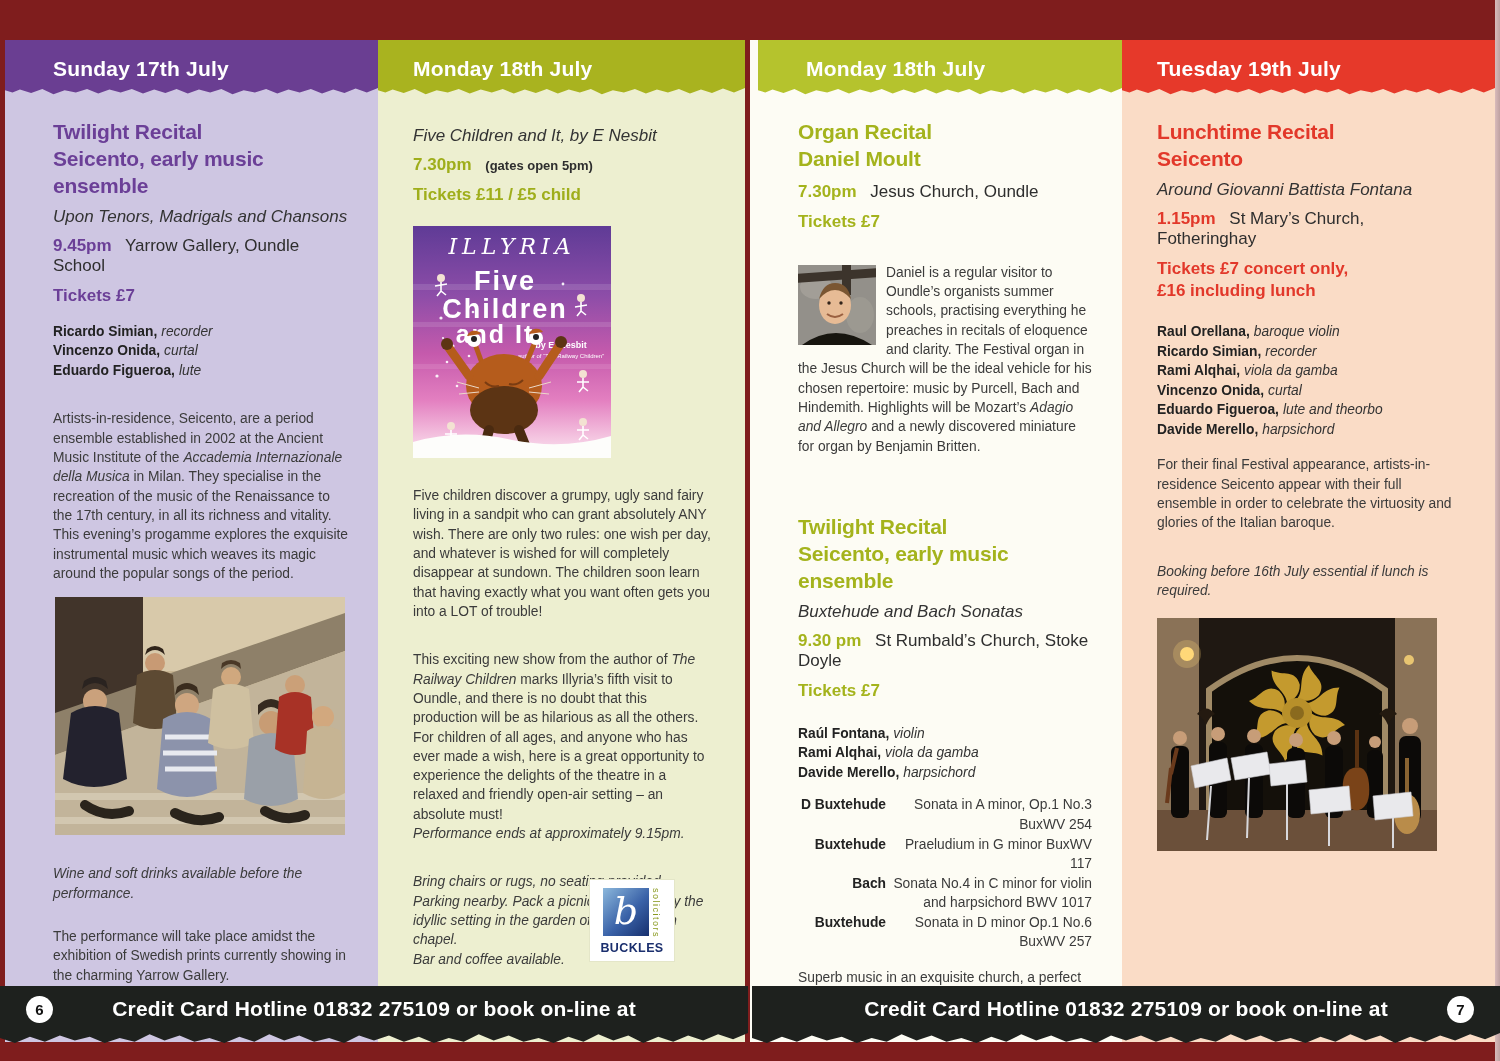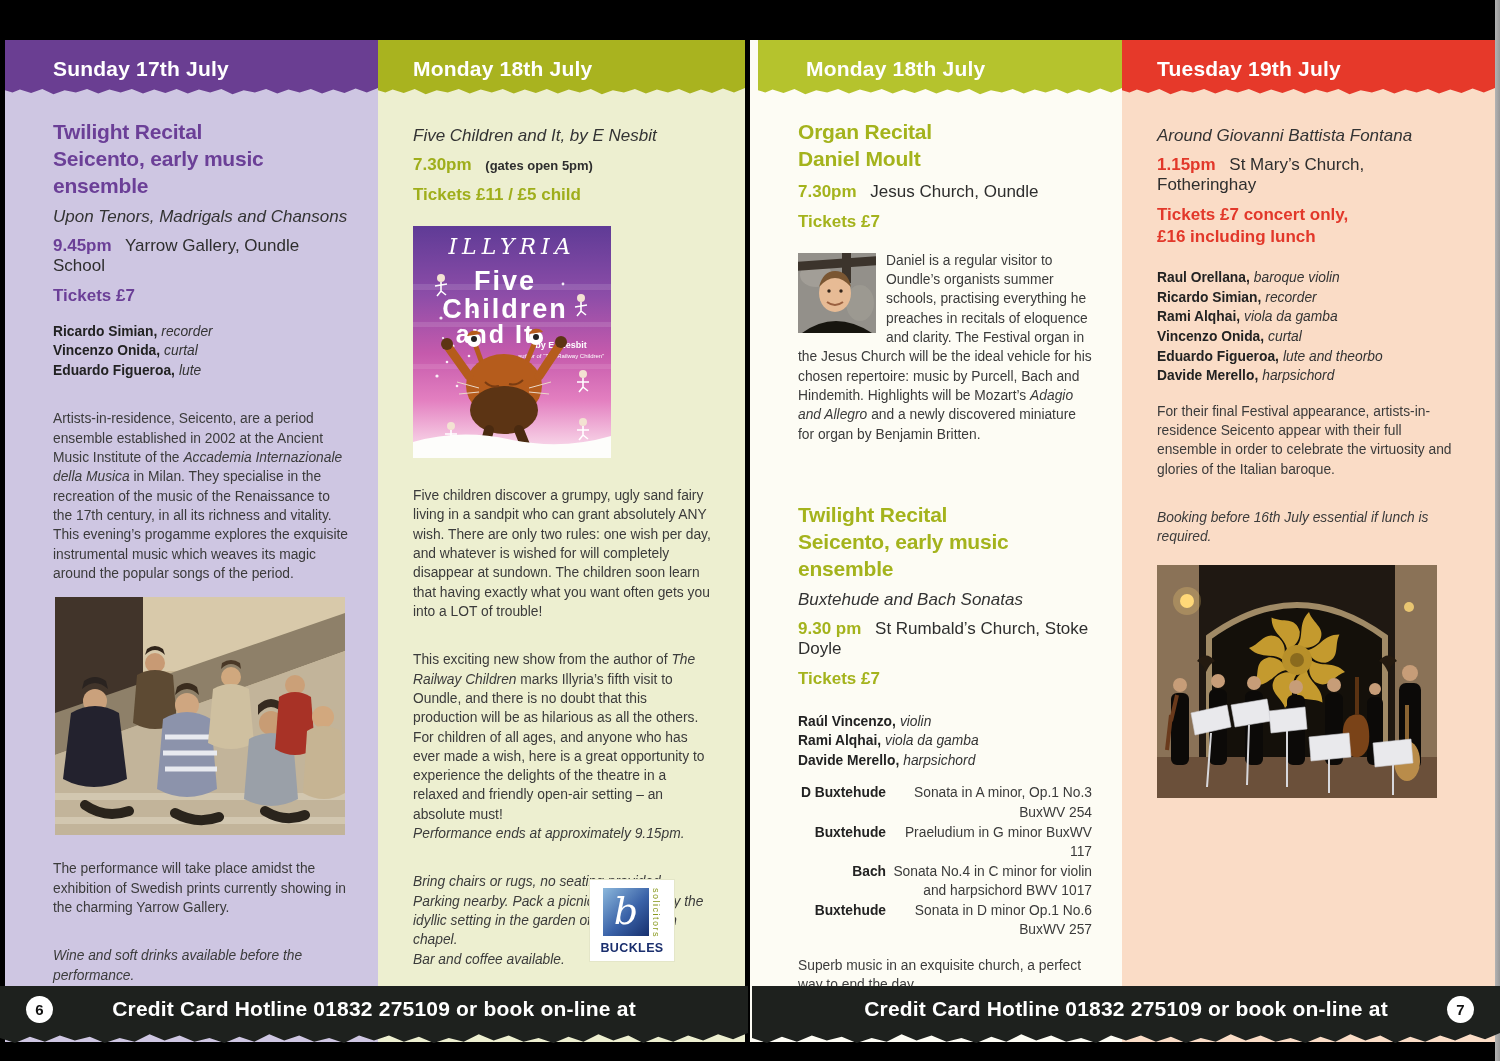--- a/index.html
+++ b/index.html
@@ -1,16 +1,16 @@
 <!DOCTYPE html>
 <html><head>
 <meta charset="utf-8">
 <style>
   html,body{margin:0;padding:0;background:#fff;}
-  #page{position:relative;width:1500px;height:1061px;background:#000000;overflow:hidden;
+  #page{position:relative;width:1500px;height:1061px;background:#7f1d1d;overflow:hidden;
         font-family:"Liberation Sans",sans-serif;color:#3b3b3b;text-decoration:underline;}
   .col{position:absolute;top:40px;height:1002px;overflow:hidden;}
   .col1{left:5px;width:373px;background:#cec6e2;}
   .col2{left:378px;width:367px;background:#edefd0;}
   .col3{left:750px;width:372px;background:#fdfcf4;}
   .col4{left:1122px;width:373px;background:#fadcc6;}
   .colhead{height:57px;color:#fff;font-size:21px;font-weight:bold;letter-spacing:.2px;
     display:flex;align-items:center;
     clip-path:polygon(0 0,100% 0,100% 84%,97% 92%,94% 85%,91% 93%,88% 87%,85% 94%,82% 86%,79% 92%,76% 87%,73% 94%,70% 86%,67% 92%,64% 88%,61% 95%,58% 86%,55% 92%,52% 87%,49% 94%,46% 86%,43% 93%,40% 87%,37% 94%,34% 86%,31% 92%,28% 87%,25% 94%,22% 86%,19% 92%,16% 88%,13% 95%,10% 86%,7% 93%,4% 87%,2% 92%,0 88%);}
   .hd1{background:#6a3e92;padding-left:48px;}
@@ -113,22 +113,22 @@
             <path d="M203,118 q13,-16 26,0 l0,-10 q-13,-12 -26,0 z" fill="#352a20"></path>
           <path d="M194,142 q22,-12 44,0 l5,60 q-27,14 -54,0 z" fill="#9aa0a8"></path>
           <circle cx="240" cy="88" r="10" fill="#cba078"></circle>
           <path d="M224,100 q16,-10 32,0 l4,52 q-20,12 -40,0 z" fill="#a83226"></path>
           <circle cx="268" cy="120" r="11" fill="#d2a87e"></circle>
           <path d="M252,134 q16,-10 34,0 l4,62 q-21,12 -42,0 z" fill="#c6b493"></path>
           <path d="M30,208 q20,14 44,6 M120,216 q22,12 44,4 M210,214 q20,12 40,4" stroke="#2a241c" stroke-width="10" fill="none" stroke-linecap="round"></path>
         </g>
       </svg>
 
+      <div class="body italic">Wine and soft drinks available before the performance.</div>
       <div class="body" style="margin-top:24px">The performance will take place amidst the exhibition of Swedish prints currently showing in the charming Yarrow Gallery.</div>
-      <div class="body italic">Wine and soft drinks available before the performance.</div>
     </div>
   </section>
 
   <section class="col col2">
     <header class="colhead hd2">
       <span>Monday 18th July</span>
     </header>
     <div class="inner">
       <div class="subtitle">Five Children and It, by E Nesbit</div>
       <div class="when">
@@ -241,21 +241,21 @@
       <h2 class="title c-lime">
         <span>Organ Recital</span><br>
         <span>Daniel Moult</span>
       </h2>
       <div class="when">
         <span class="time c-lime">7.30pm</span>
         <span>Jesus Church, Oundle</span>
       </div>
       <div class="tickets c-lime">Tickets £7</div>
 
-      <div class="body" style="margin-top:18px">
+      <div class="body" style="margin-top:30px">
         <svg class="daniel" width="78" height="80" viewBox="0 0 78 80">
           <rect width="78" height="80" fill="#93908a"></rect>
           <ellipse cx="18" cy="22" rx="16" ry="12" fill="#a8a49c" opacity="0.7"></ellipse>
           <ellipse cx="62" cy="50" rx="14" ry="18" fill="#a09c94" opacity="0.7"></ellipse>
           <rect x="-4" y="6" width="86" height="9" fill="#3c342c" transform="rotate(-4 39 10)"></rect>
           <rect x="44" y="0" width="9" height="30" fill="#3c342c"></rect>
           <ellipse cx="37" cy="40" rx="16" ry="19" fill="#e7bb95"></ellipse>
           <path d="M21,34 q4,-16 16,-16 q13,0 16,16 q-8,-9 -16,-9 q-8,0 -16,9z" fill="#7a5632"></path>
           <circle cx="31" cy="38" r="1.7" fill="#33241a"></circle>
             <circle cx="43" cy="38" r="1.7" fill="#33241a"></circle>
@@ -270,21 +270,21 @@
         <span>Seicento, early music ensemble</span>
       </h2>
       <div class="subtitle">Buxtehude and Bach Sonatas</div>
       <div class="when">
         <span class="time c-lime">9.30 pm</span>
         <span>St Rumbald’s Church, Stoke Doyle</span>
       </div>
       <div class="tickets c-lime">Tickets £7</div>
 
       <div class="people" style="margin-top:22px">
-        <div><span class="pname">Raúl Vincenzo,</span><span class="pinstr">violin</span></div>
+        <div><span class="pname">Raúl Fontana,</span><span class="pinstr">violin</span></div>
         <div><span class="pname">Rami Alqhai,</span><span class="pinstr">viola da gamba</span></div>
         <div><span class="pname">Davide Merello,</span><span class="pinstr">harpsichord</span></div>
       </div>
 
       <div class="prog">
         <div class="prow">
             <span class="pcomp">D Buxtehude</span>
             <span class="pwork">Sonata in A minor, Op.1 No.3 BuxWV 254</span>
           </div>
         <div class="prow">
@@ -304,20 +304,24 @@
       <div class="body" style="margin-top:16px">Superb music in an exquisite church, a perfect way to end the day.</div>
 
     </div>
   </section>
 
   <section class="col col4">
     <header class="colhead hd4">
       <span>Tuesday 19th July</span>
     </header>
     <div class="inner">
+      <h2 class="title c-red">
+        <span>Lunchtime Recital</span><br>
+        <span>Seicento</span>
+      </h2>
       <div class="subtitle">Around Giovanni Battista Fontana</div>
       <div class="when">
         <span class="time c-red">1.15pm</span>
         <span>St Mary’s Church, Fotheringhay</span>
       </div>
       <div class="tickets c-red">
         <span>Tickets £7 concert only,</span><br>
         <span>£16 including lunch</span>
       </div>
       <div class="people" style="margin-top:20px">

